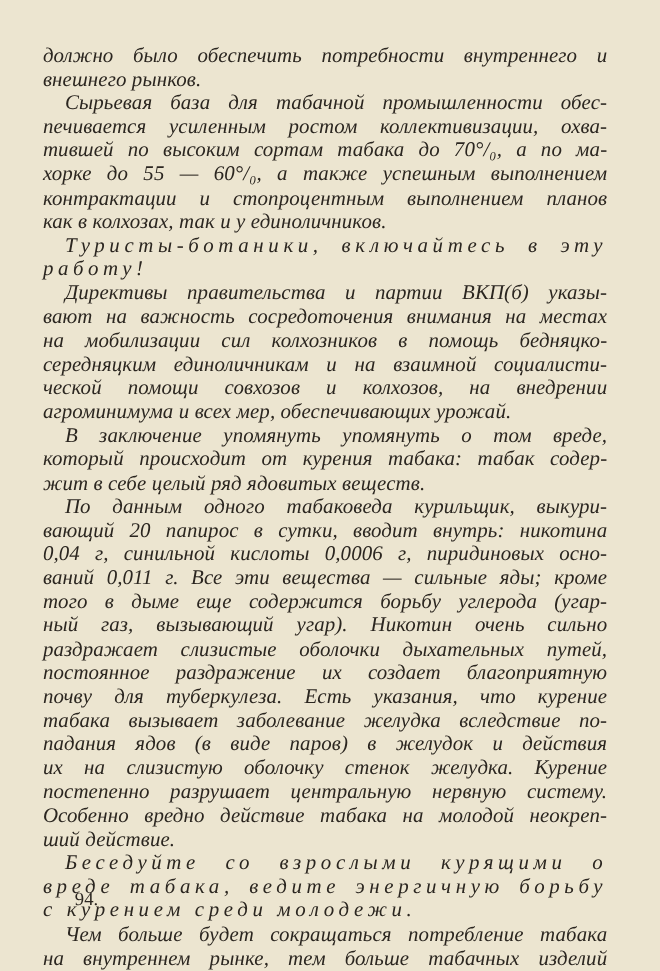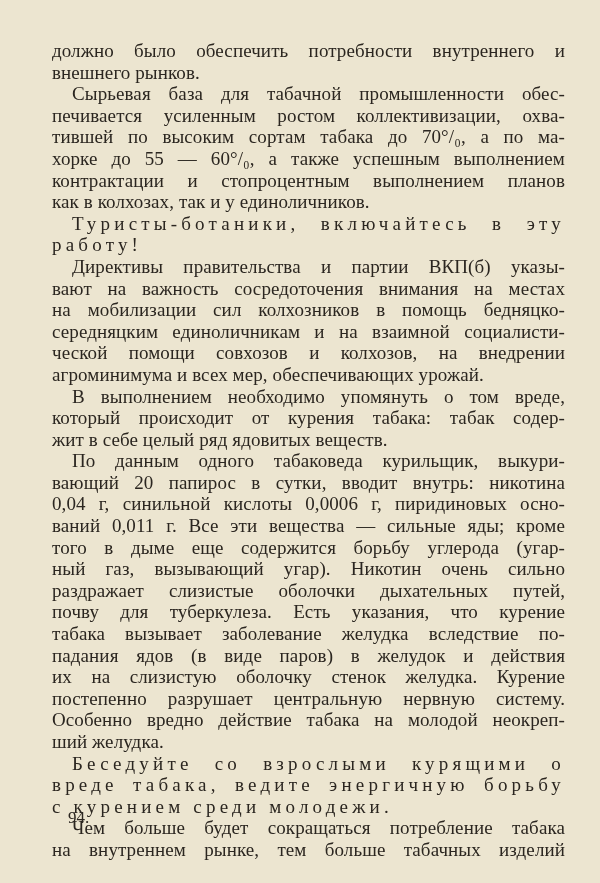--- a/index.html
+++ b/index.html
@@ -3,21 +3,21 @@
 <meta charset="utf-8">
 <style>
   html, body { margin: 0; padding: 0; }
   body {
     width: 600px; height: 883px; overflow: hidden;
     background: #ece5d0;
     font-family: "Liberation Serif", "DejaVu Serif", serif;
     color: #2b2620;
   }
   .page {
-    position: absolute; left: 52px; top: 40px; width: 513px;
+    position: absolute; left: 39px; top: 40px; width: 513px; font-style: italic;
   }
   .line {
     height: 21.6px; line-height: 21.6px; font-size: 19px;
     white-space: nowrap; text-align: justify; text-align-last: justify;
     letter-spacing: 0.1px;
   }
   .line.last { text-align-last: left; }
   .line.indent { padding-left: 20px; }
   .line.spaced { letter-spacing: 4.2px; }
   .page-number {
@@ -52,40 +52,41 @@
   <div>
     <div class="line indent">Директивы правительства и партии ВКП(б) указы-</div>
     <div class="line">вают на важность сосредоточения внимания на местах</div>
     <div class="line">на мобилизации сил колхозников в помощь бедняцко-</div>
     <div class="line">середняцким единоличникам и на взаимной социалисти-</div>
     <div class="line">ческой помощи совхозов и колхозов, на внедрении</div>
     <div class="line last">агроминимума и всех мер, обеспечивающих урожай.</div>
   </div>
 
   <div>
-    <div class="line indent">В выполнением необходимо упомянуть о том вреде,</div>
+    <div class="line indent">В заключение упомянуть упомянуть о том вреде,</div>
     <div class="line">который происходит от курения табака: табак содер-</div>
     <div class="line last">жит в себе целый ряд ядовитых веществ.</div>
   </div>
 
   <div>
     <div class="line indent">По данным одного табаковеда курильщик, выкури-</div>
     <div class="line">вающий 20 папирос в сутки, вводит внутрь: никотина</div>
     <div class="line">0,04 г, синильной кислоты 0,0006 г, пиридиновых осно-</div>
     <div class="line">ваний 0,011 г. Все эти вещества — сильные яды; кроме</div>
     <div class="line">того в дыме еще содержится борьбу углерода (угар-</div>
     <div class="line">ный газ, вызывающий угар). Никотин очень сильно</div>
     <div class="line">раздражает слизистые оболочки дыхательных путей,</div>
+    <div class="line">постоянное раздражение их создает благоприятную</div>
     <div class="line">почву для туберкулеза. Есть указания, что курение</div>
     <div class="line">табака вызывает заболевание желудка вследствие по-</div>
     <div class="line">падания ядов (в виде паров) в желудок и действия</div>
     <div class="line">их на слизистую оболочку стенок желудка. Курение</div>
     <div class="line">постепенно разрушает центральную нервную систему.</div>
     <div class="line">Особенно вредно действие табака на молодой неокреп-</div>
-    <div class="line last">ший желудка.</div>
+    <div class="line last">ший действие.</div>
   </div>
 
   <div>
     <div class="line indent spaced">Беседуйте со взрослыми курящими о</div>
     <div class="line spaced">вреде табака, ведите энергичную борьбу</div>
     <div class="line last spaced">с курением среди молодежи.</div>
   </div>
 
   <div>
     <div class="line indent">Чем больше будет сокращаться потребление табака</div>

